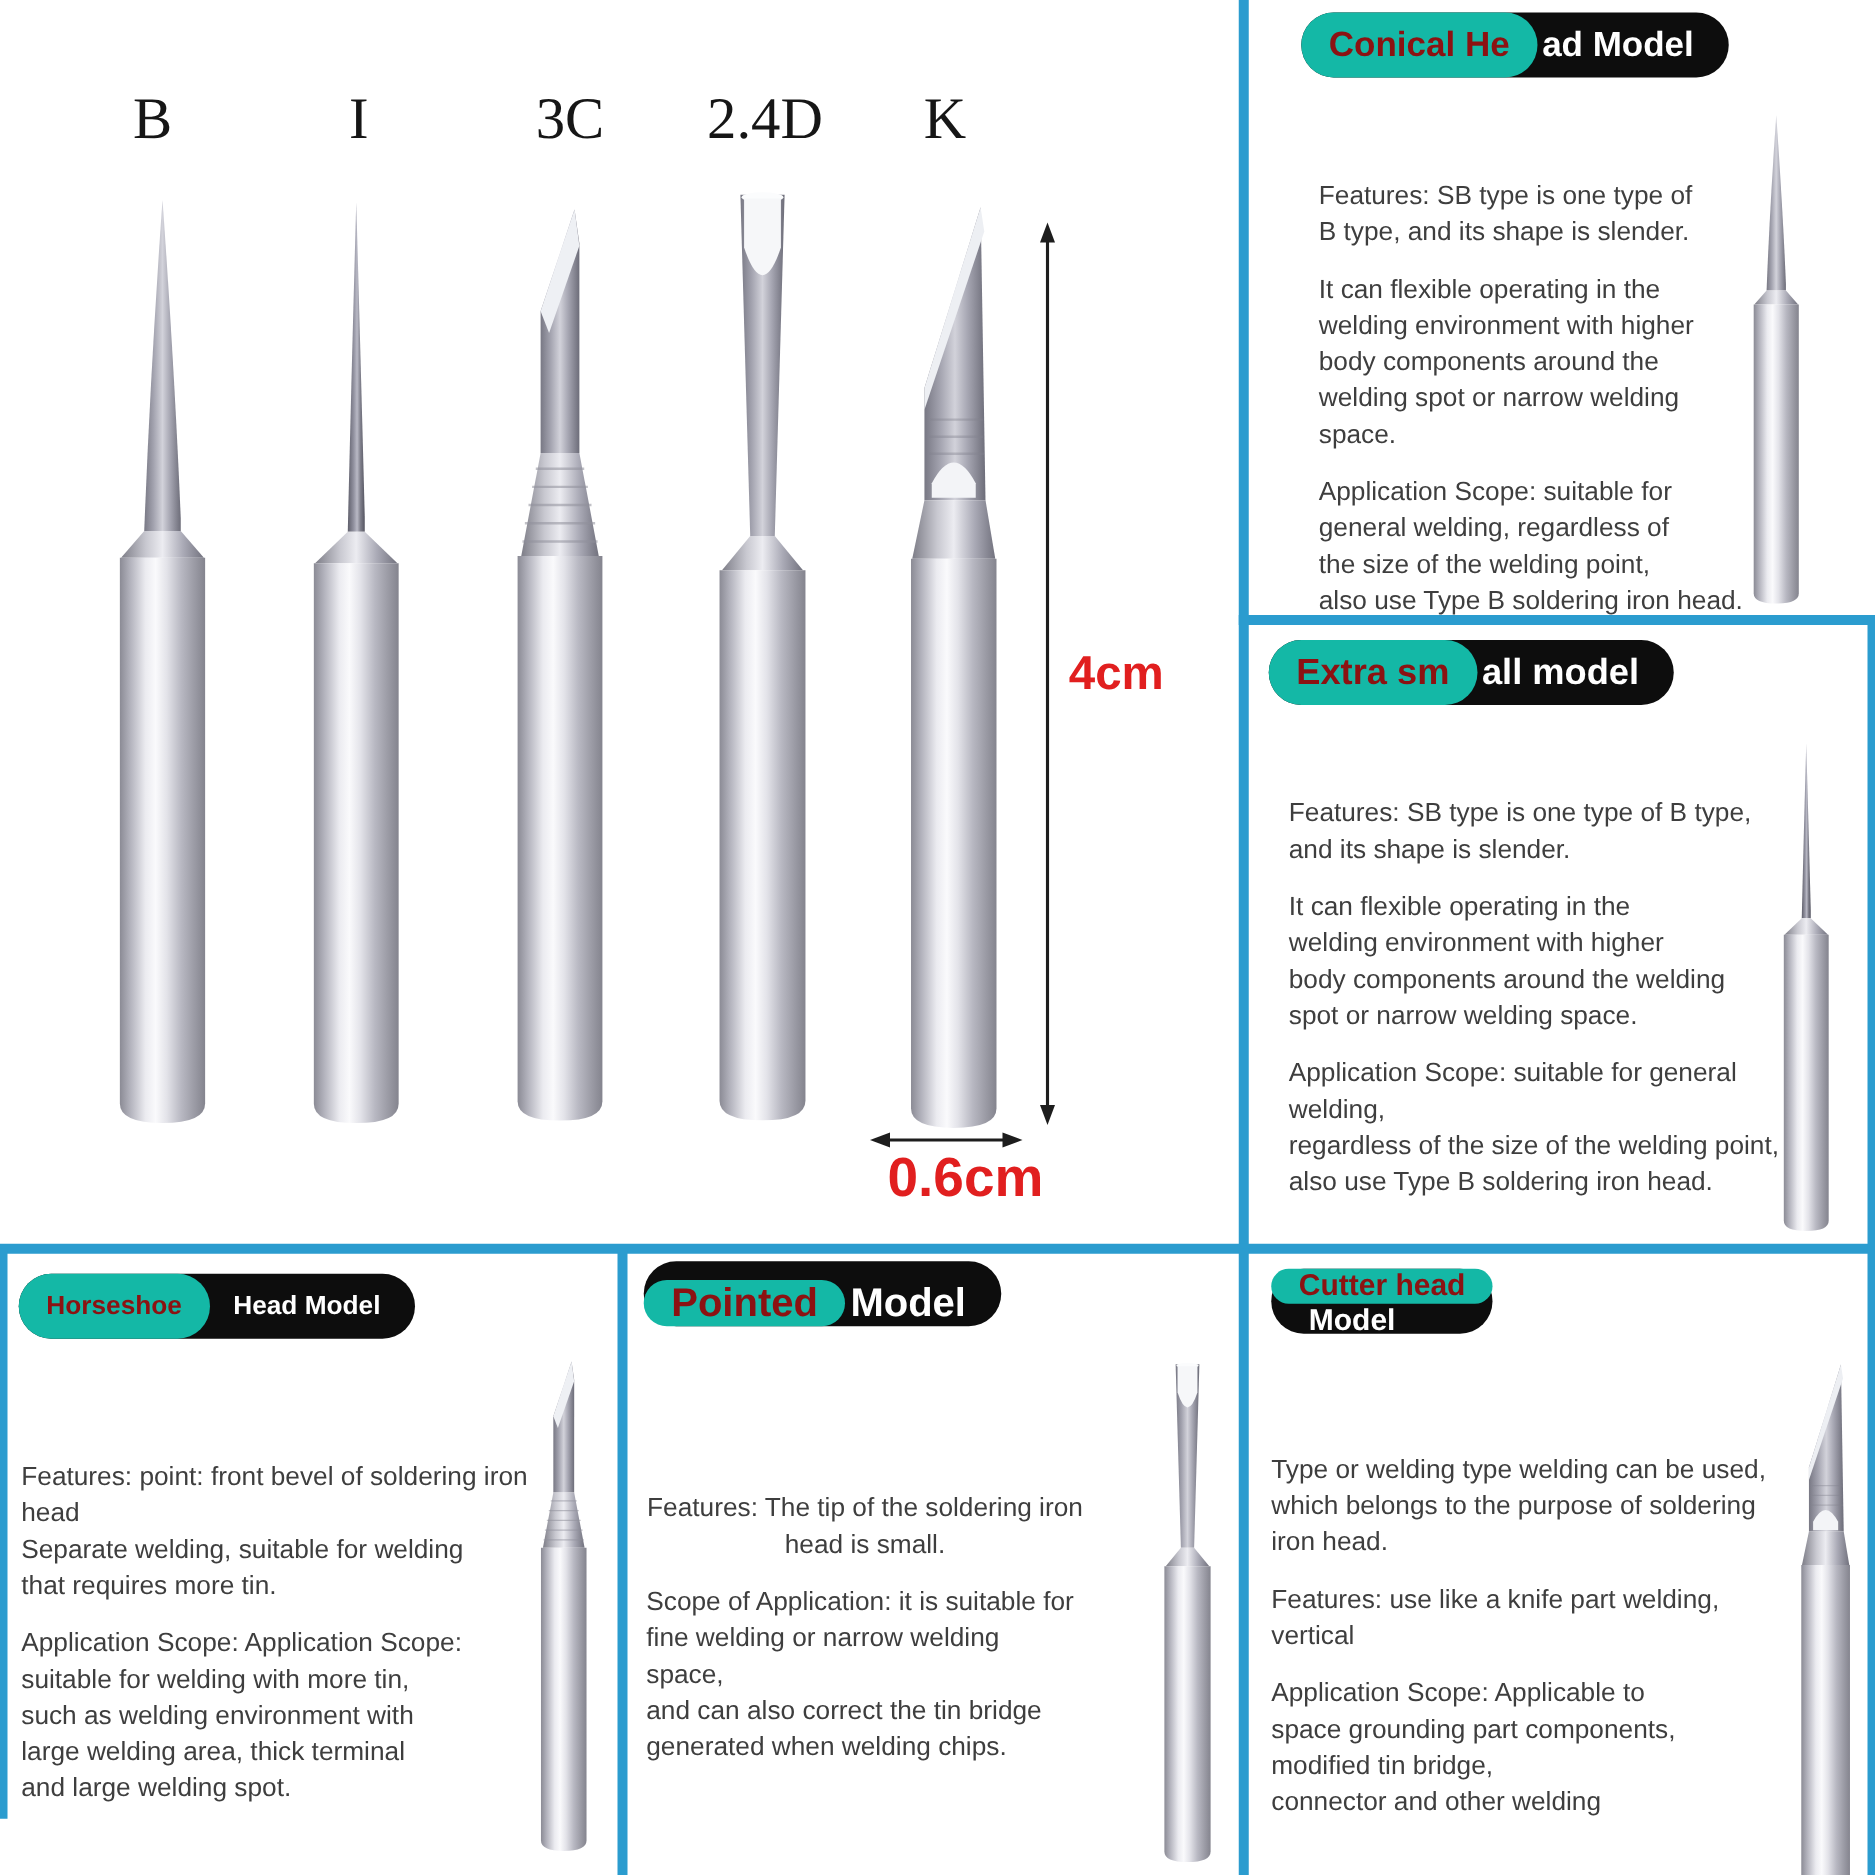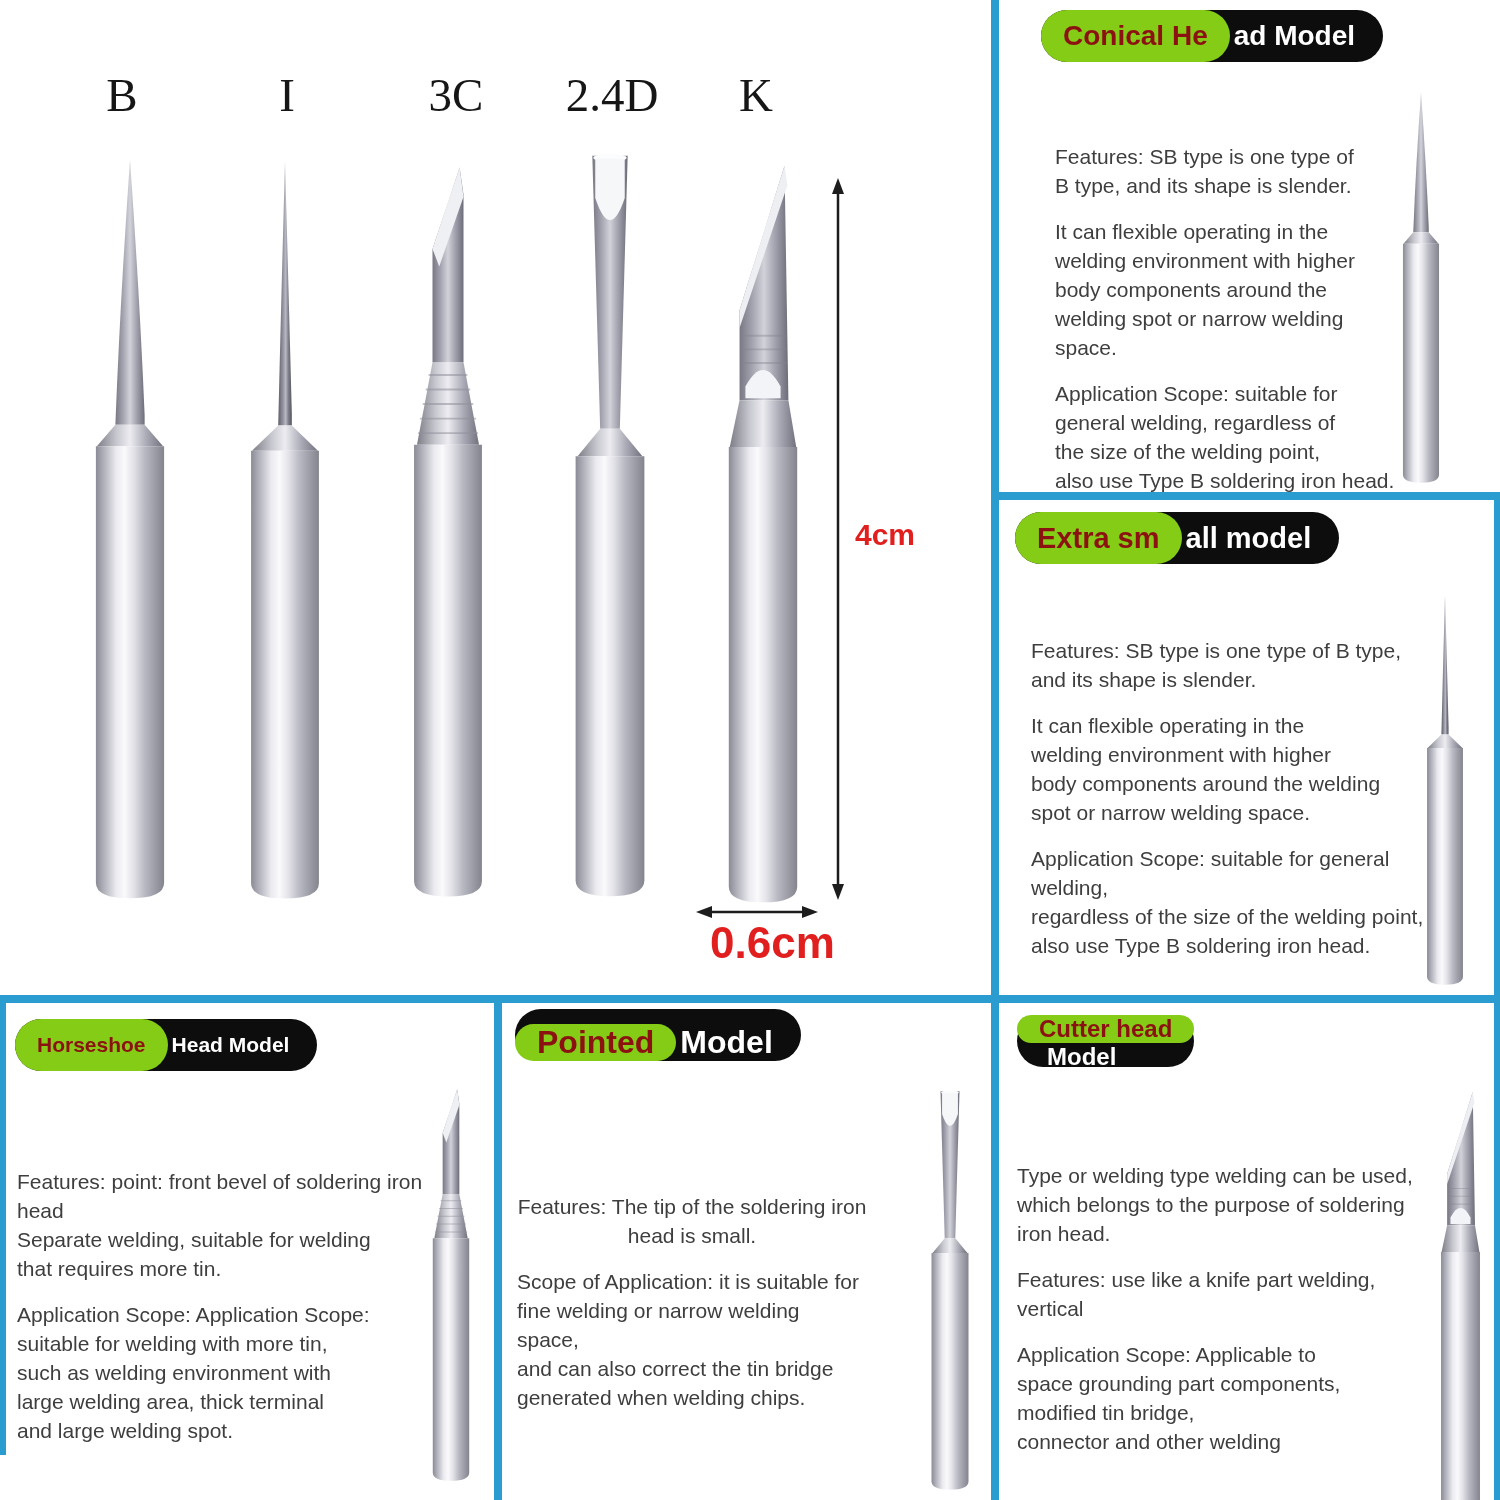--- a/index.html
+++ b/index.html
@@ -10,45 +10,45 @@
   .blue-line { position:absolute; background:#2b9ccf; }
 
   
   .main-section { position:absolute; left:0; top:0; width:990px; height:995px; }
   .tip-label {
     position:absolute; top:68px; transform:translateX(-50%);
     font-family:"Liberation Serif", serif; font-size:47px; color:#161616; font-weight:500;
   }
   .tip-svg { position:absolute; }
 
-  .dim-label { position:absolute; color:#e11f1f; font-size:30px; font-weight:700; }
+  .dim-label { position:absolute; color:#e11f1f; font-size:38px; font-weight:700; }
   .dim-arrow { position:absolute; }
   .dim-arrow line { stroke:#1d1d1d; stroke-width:2.5; }
   .dim-arrow polygon { fill:#1d1d1d; }
 
   
   .panel { position:absolute; overflow:hidden; }
   .p-conical   { left:999px; top:0;     width:494px; height:492px; }
   .p-extra     { left:999px; top:500px; width:494px; height:490px; }
   .p-horseshoe { left:7px;   top:999px; width:487px; height:501px; }
   .p-pointed   { left:503px; top:999px; width:487px; height:501px; }
   .p-cutter    { left:999px; top:999px; width:494px; height:501px; }
 
   .badge {
     position:absolute; display:inline-flex; align-items:stretch;
     background:#0d0d0d; border-radius:28px; height:52px; white-space:nowrap;
   }
   .badge .red-part {
-    background:#84cc16; border-radius:28px; display:flex; align-items:center;
+    background:#14b8a6; border-radius:28px; display:flex; align-items:center;
     padding:0 22px; color:#8c1212; font-weight:700;
   }
   .badge .rest-part { display:flex; align-items:center; padding:0 28px 0 4px; color:#ffffff; font-weight:700; }
   .p-conical   .badge { left:42px; top:10px; font-size:28px; }
   .p-extra     .badge { left:16px; top:12px; font-size:29px; }
-  .p-horseshoe .badge { left:8px;  top:20px; font-size:21px; }
+  .p-horseshoe .badge { left:8px;  top:20px; font-size:21px;gap:15px; }
   .p-pointed   .badge { left:12px; top:10px; font-size:32px;align-items:flex-end; }
   .p-cutter    .badge { left:18px; top:16px; font-size:24px;flex-direction:column; }
   .p-cutter    .badge .rest-part { padding-left:30px; }
 
   .text-block { position:absolute; }
   .para {
     white-space:pre-line; color:#3e3e3e; font-size:21px; line-height:29px;
     margin:0 0 17px 0;
   }
   .p-conical   .text-block { left:56px; top:142px; width:340px; }

